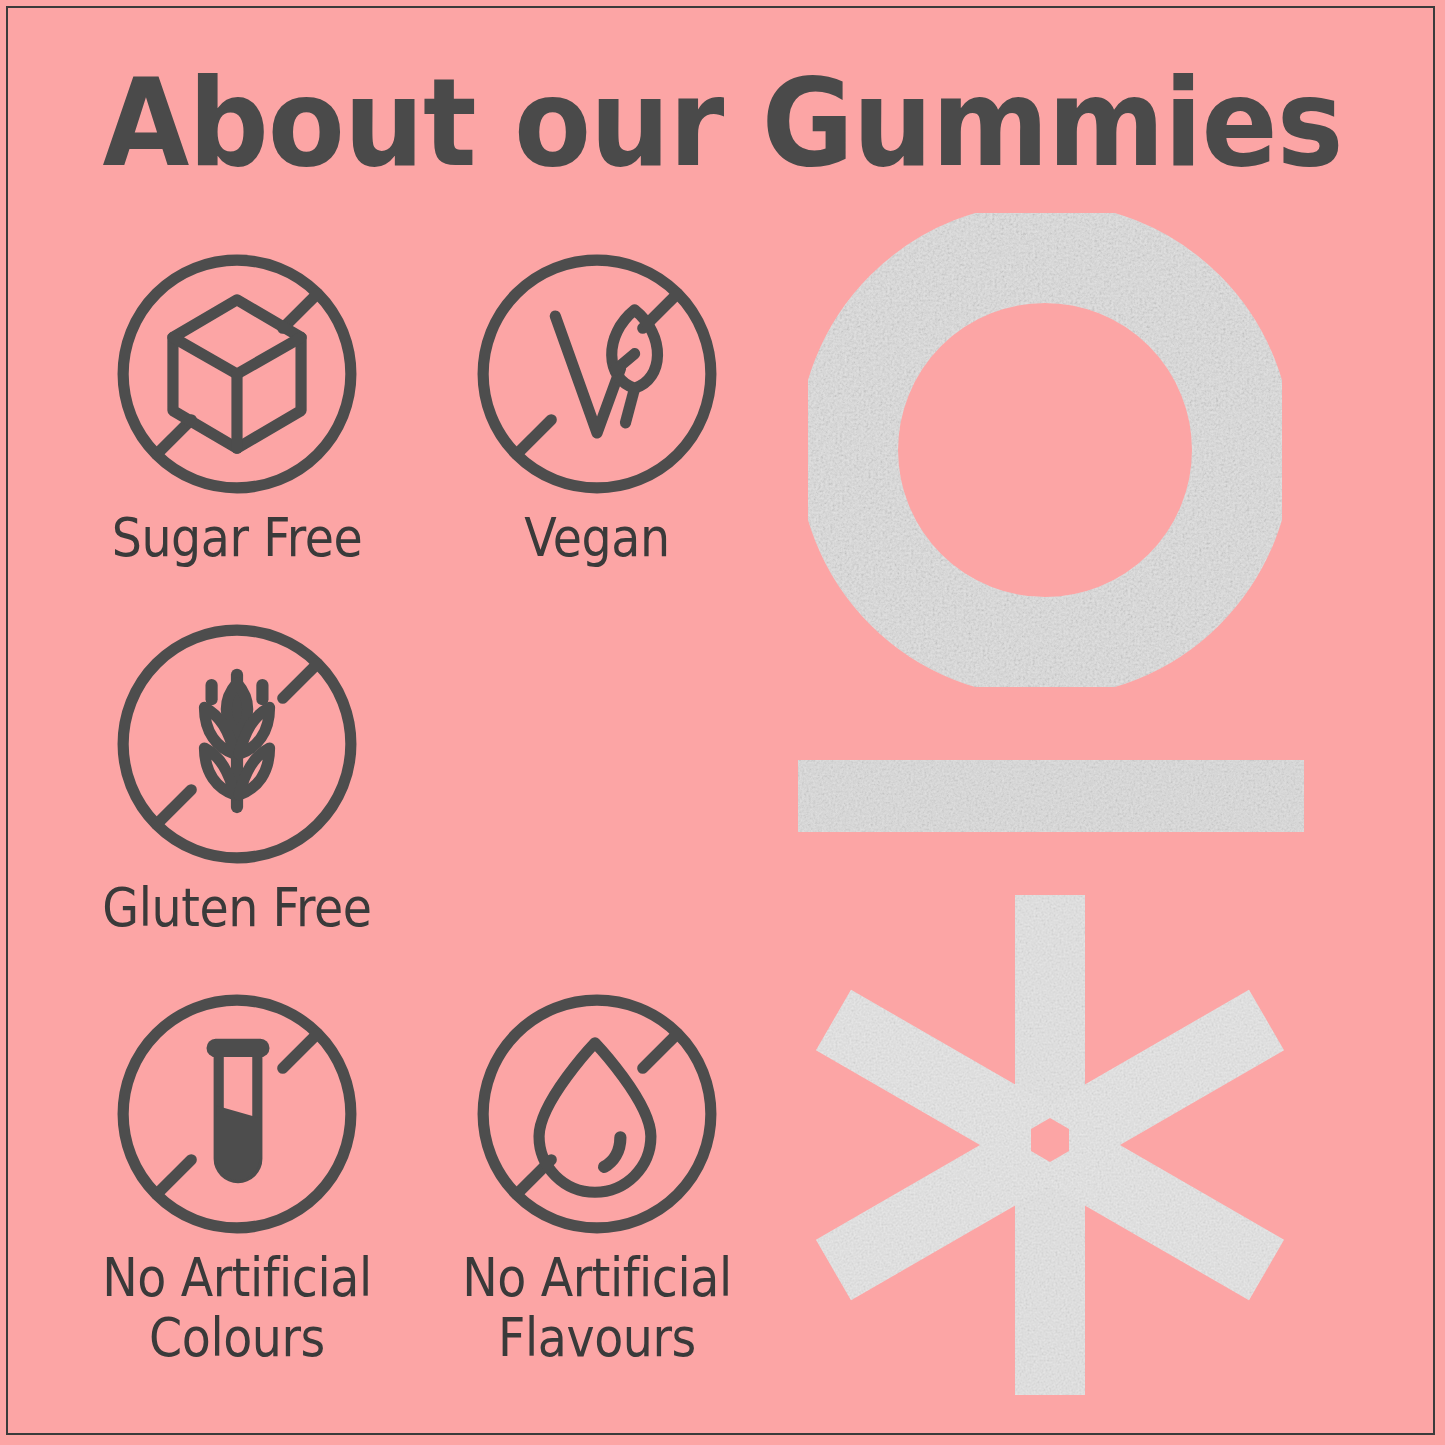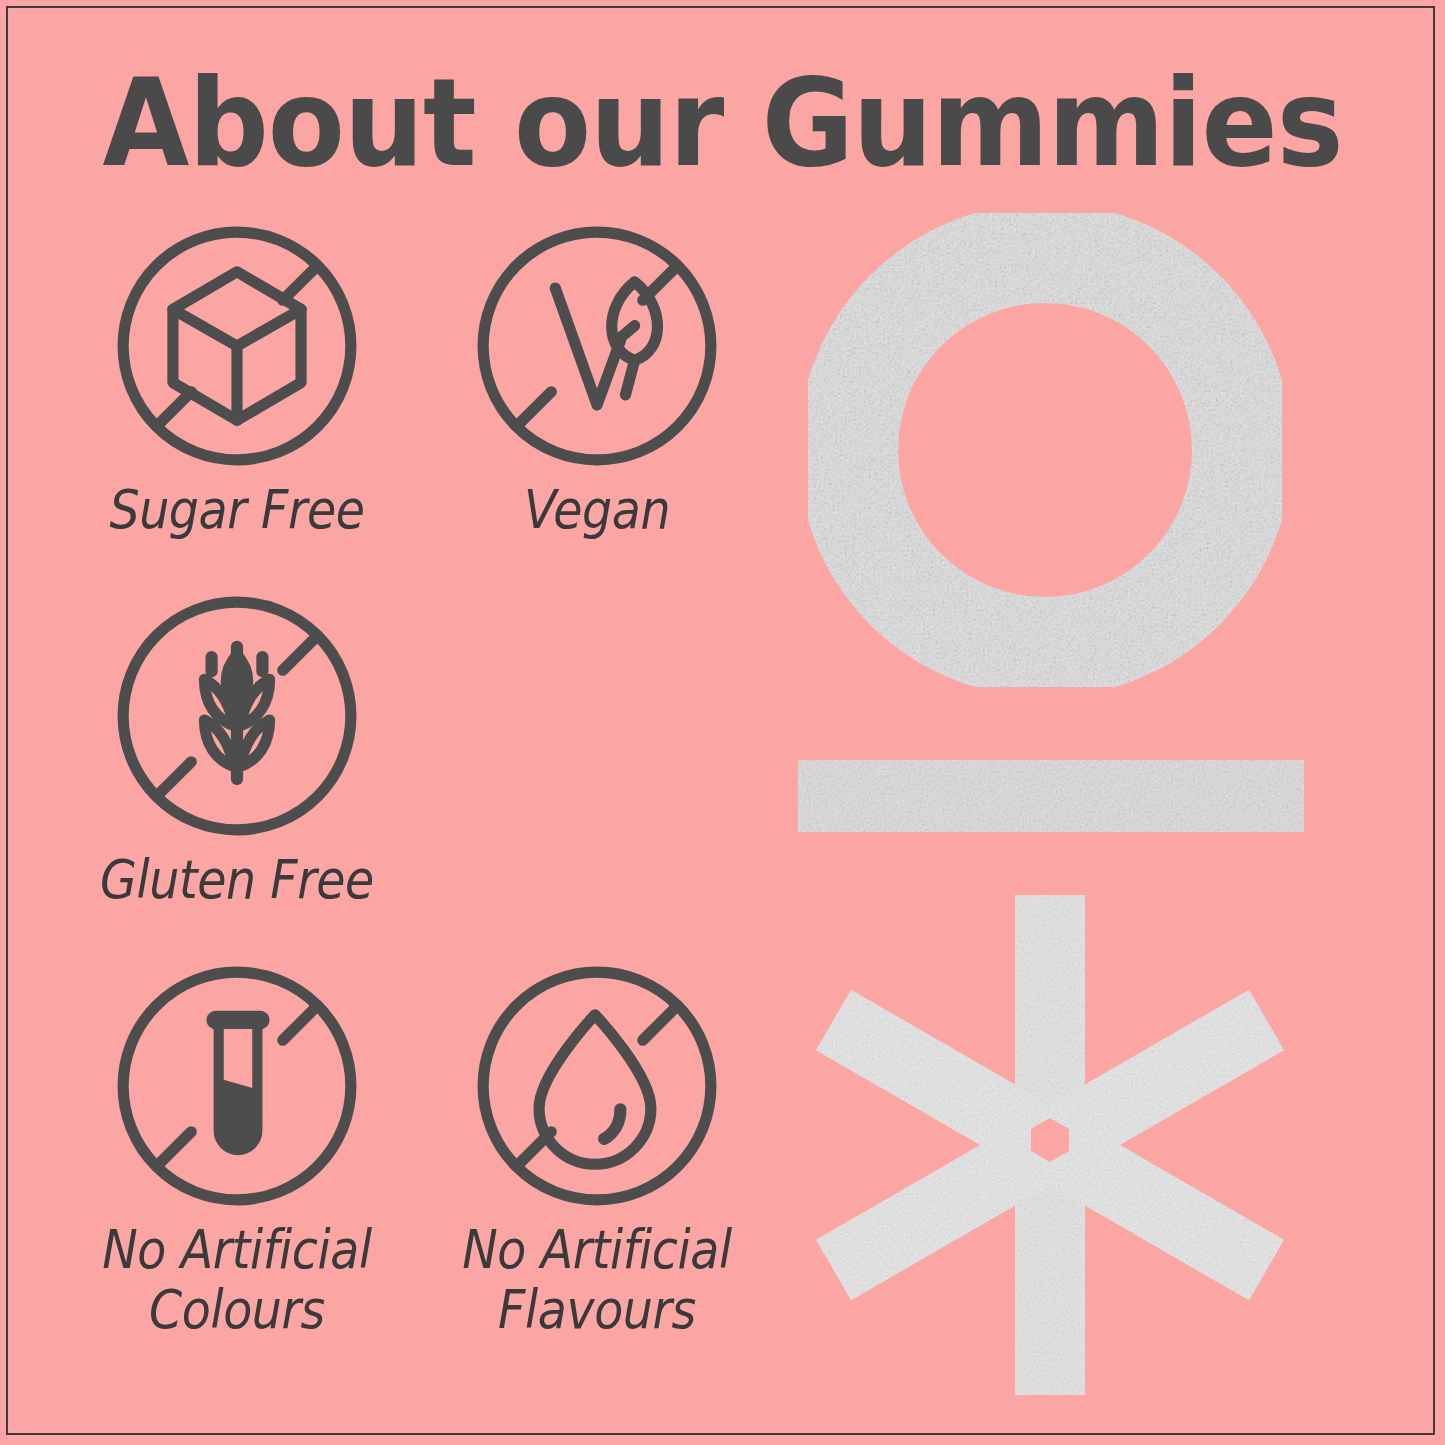--- a/index.html
+++ b/index.html
@@ -42,24 +42,23 @@
     line-height: 1;
     transform: scaleX(0.92);
     transform-origin: center top;
     white-space: nowrap;
   }
 
   
   #badge-grid {
     position: absolute;
     left: 72px;
-    top: 224px;
+    top: 252px;
     width: 700px;
     height: 1160px;
-    font-style: italic;
   }
   .badge {
     position: absolute;
     width: 330px;
     text-align: center;
   }
   .badge-col-0 { left: 0px; }
   .badge-col-1 { left: 360px; }
   .badge-row-0 { top: 0px; }
   .badge-row-1 { top: 370px; }

